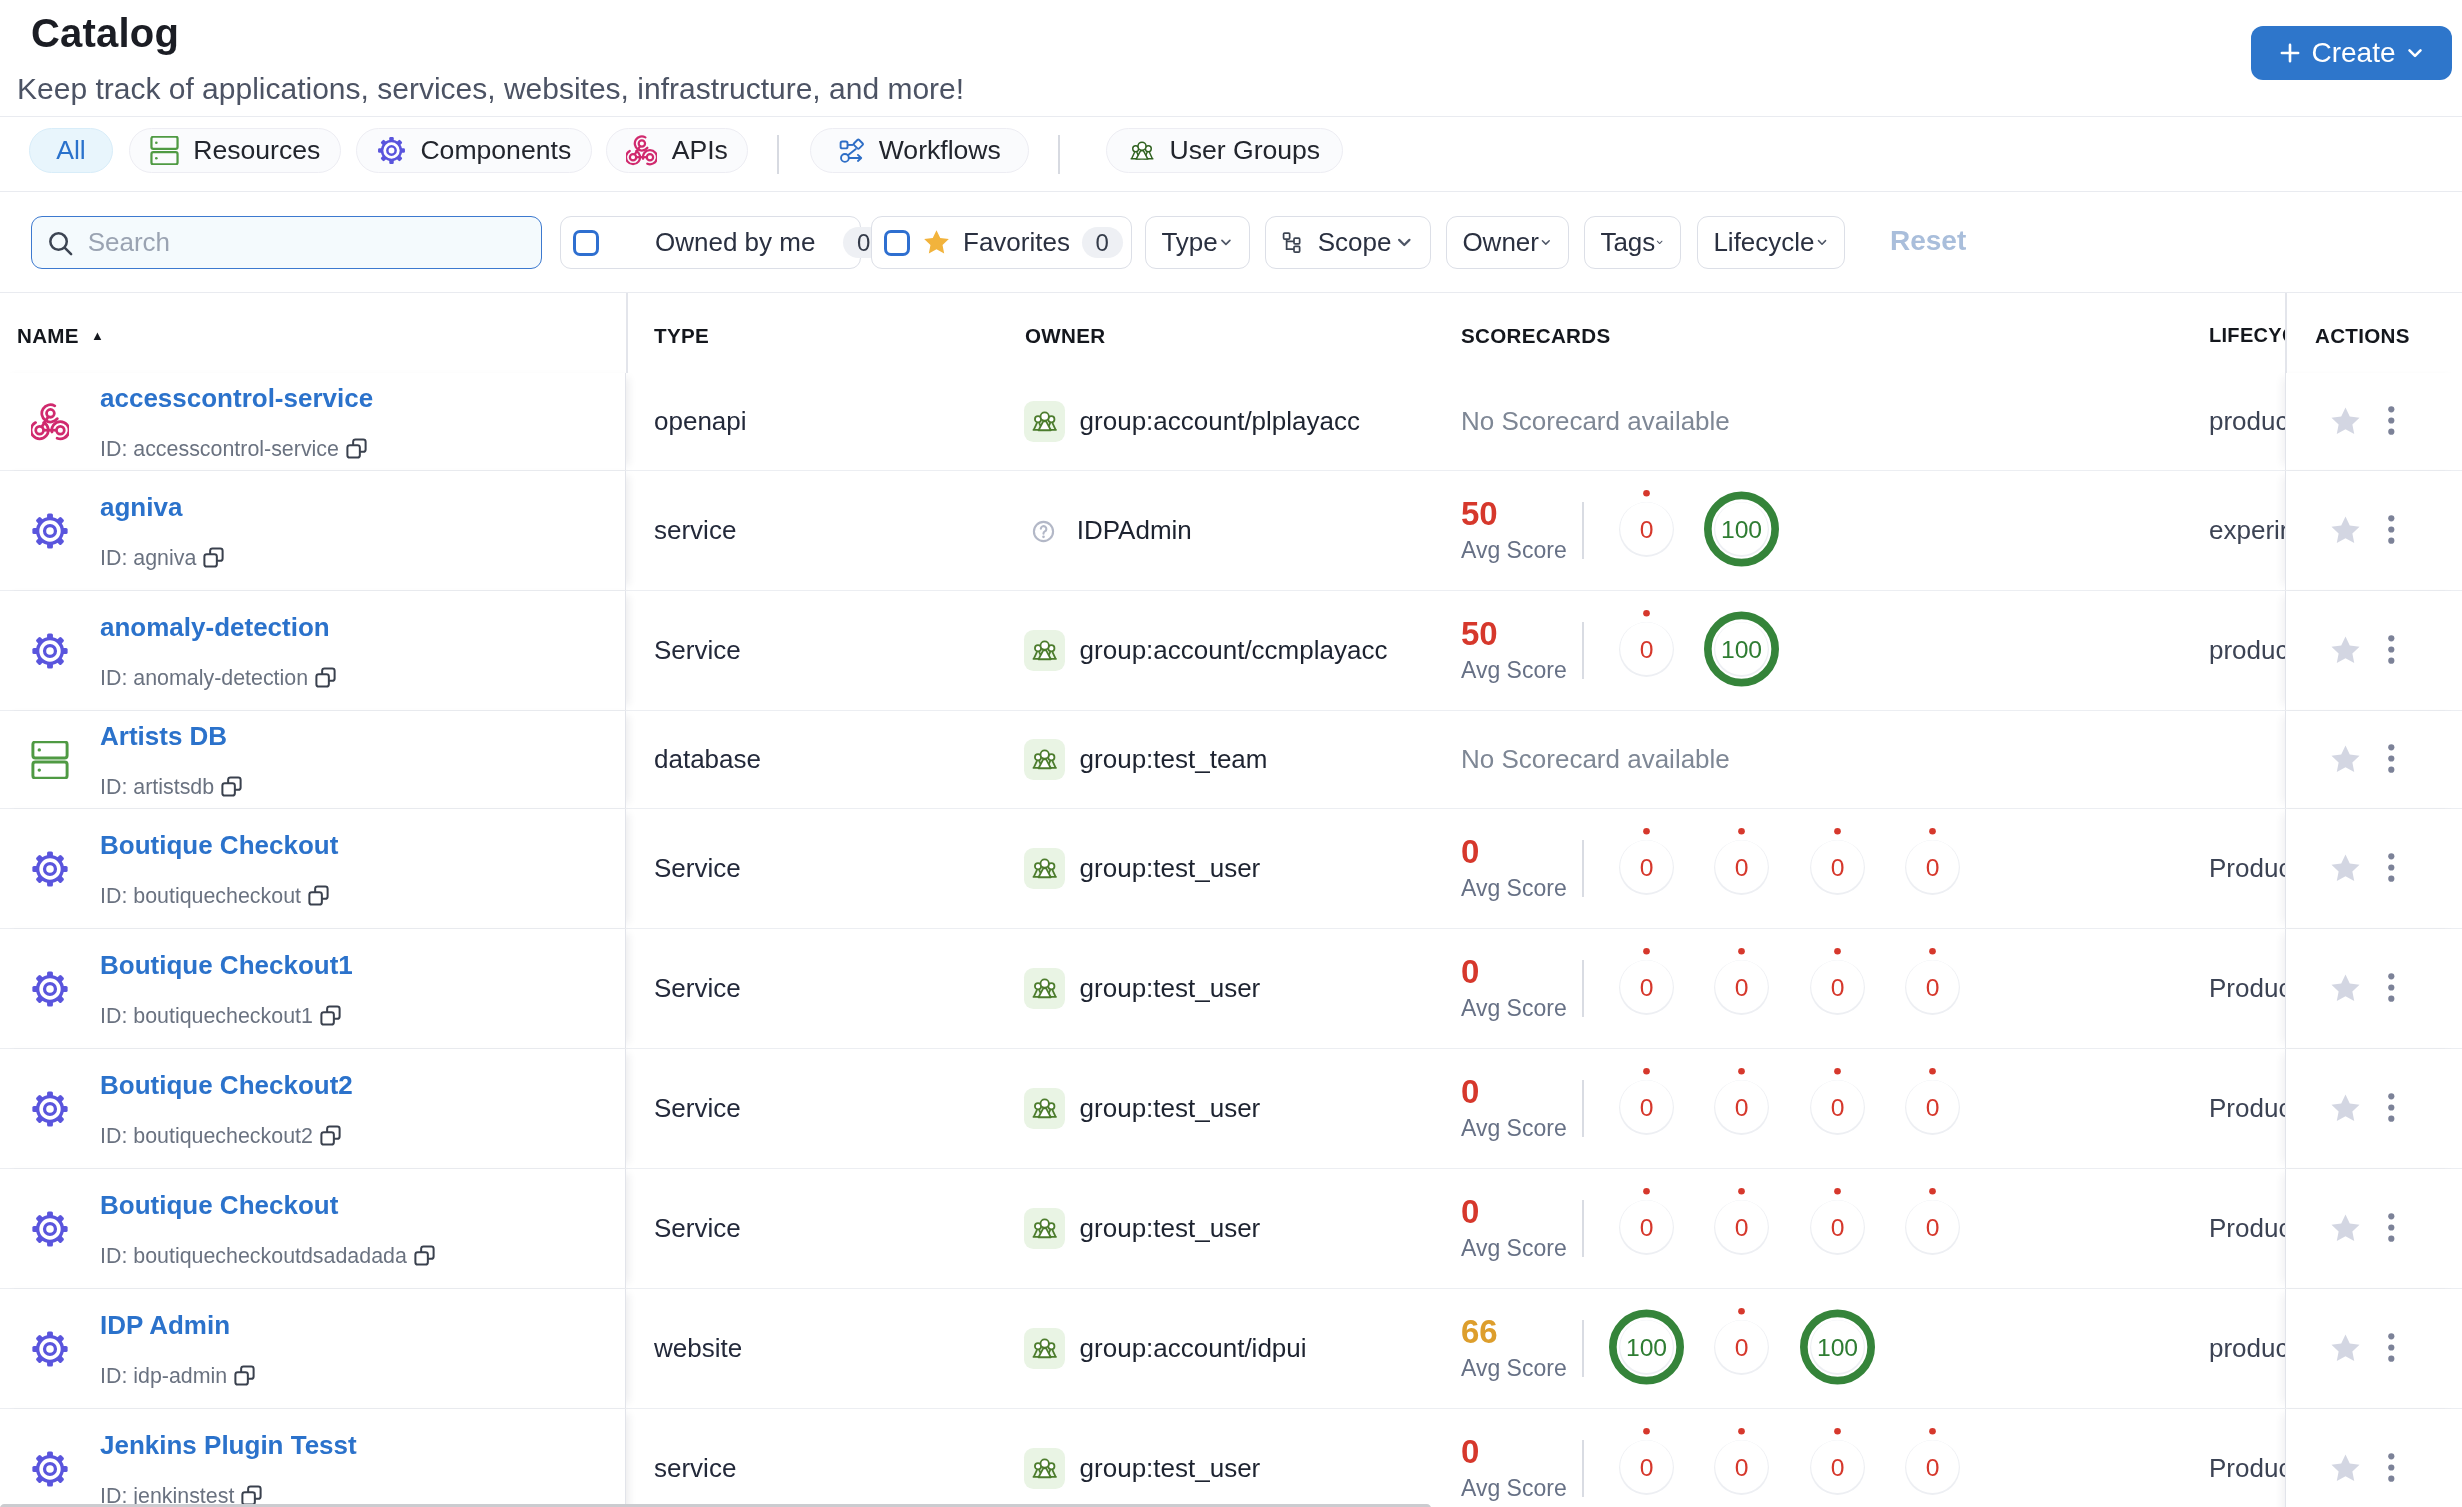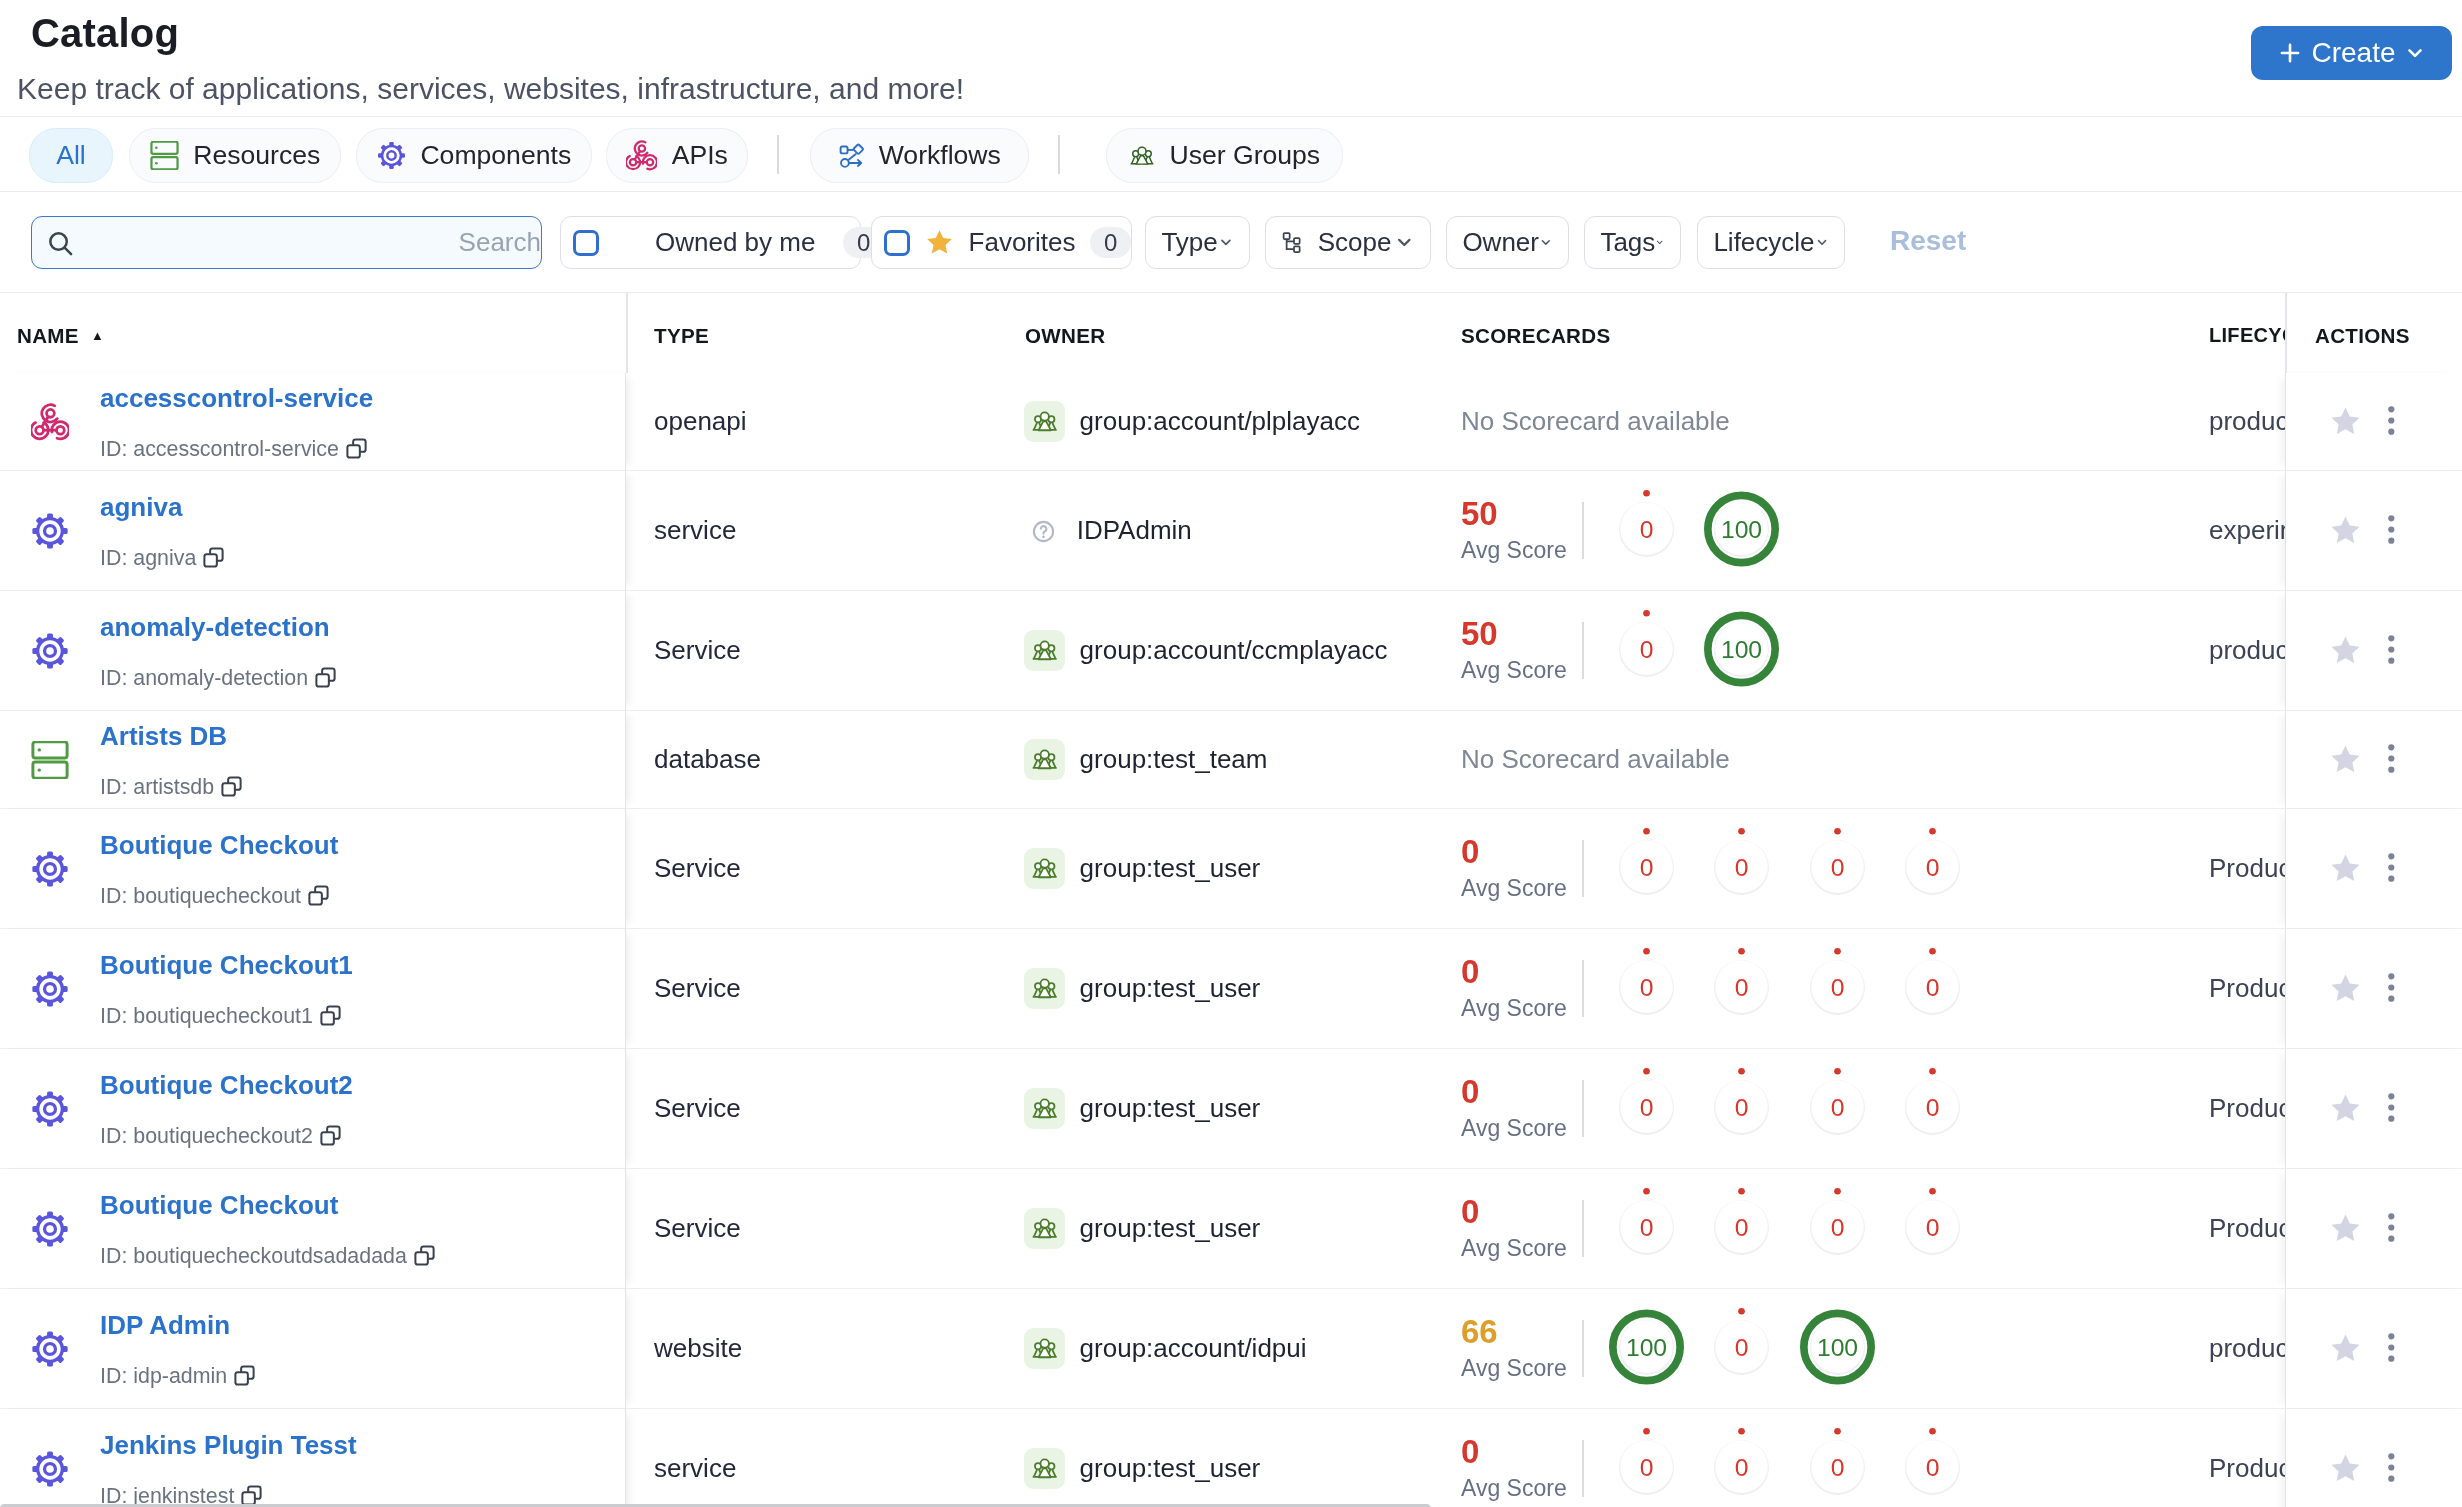--- a/index.html
+++ b/index.html
@@ -6,27 +6,27 @@
 .page { position:relative; width:2462px; height:1507px; overflow:hidden; }
 
 
 .hdr { position:absolute; left:0; top:0; width:2462px; height:117px; border-bottom:1.7px solid #e9ebf0; background:#fff;text-align:center; }
 .hdr h1 { position:absolute; left:31px; top:11px; font-size:40px; line-height:45px; font-weight:700; color:#1b1d24; letter-spacing:0.2px; }
 .hdr .sub { position:absolute; left:17px; top:72px; font-size:30px; color:#4c5364; }
 .createbtn { position:absolute; left:2251px; top:26px; width:201px; height:54px; border-radius:12px; background:#2e76cb; color:#fff; display:flex; align-items:center; justify-content:center; gap:8.6px; font-size:28px; }
 
 
 .tabs { position:absolute; left:0; top:118px; width:2462px; height:74px; border-bottom:1.7px solid #e9ebf0; }
-.pill { position:absolute; top:10.3px; height:55px; border-radius:26.6px; background:#fafbfd; border:1.7px solid #ededf3; display:flex; align-items:center; justify-content:center; gap:14.6px; font-size:26.6px; color:#22252d; }
+.pill { position:absolute; top:10.3px; height:45px; border-radius:26.6px; background:#fafbfd; border:1.7px solid #ededf3; display:flex; align-items:center; justify-content:center; gap:14.6px; font-size:26.6px; color:#22252d; }
 .pill.all { background:#e8f5fc; border-color:#d8edf9; color:#2a72cc; font-weight:500; }
 .tsep { position:absolute; top:17px; width:1.7px; height:39px; background:#d7dae1; }
 
 
 .filters { position:absolute; left:0; top:194px; width:2462px; height:98px; }
-.fbox { position:absolute; top:22px; height:53px; border-radius:11px; border:1.7px solid #dcdfe7; background:#fff; display:flex; align-items:center; font-size:26px; color:#2a3040; white-space:nowrap;justify-content:space-between; }
+.fbox { position:absolute; top:22px; height:53px; border-radius:11px; border:1.7px solid #dcdfe7; background:#fff; display:flex; align-items:center; font-size:26px; color:#2a3040; white-space:nowrap; }
 .search { left:31px; width:511px; border:1.7px solid #3c79cf; background:#f4fafd; padding-left:13.7px; gap:14.6px; }
 .search .ph { color:#9aa3b2; }
 .cb0 { width:26px; height:26px; border:3.4px solid #2e6fd0; border-radius:6.9px; background:#fff; flex:none; }
 .badge0 { background:#eef0f4; border-radius:15.4px; padding:1.7px 13.7px; font-size:24px; color:#343b49; }
 .drop { justify-content:space-between; padding:0 15.4px; }
 .reset { position:absolute; left:1890px; top:31px; font-size:28px; font-weight:700; color:#a9bedb; }
 
 
 .thead { position:absolute; left:0; top:292px; width:2462px; height:90px; border-top:1.7px solid #e9ebf0; border-bottom:1.7px solid #e7e9ef; background:#fff; font-weight:700; font-size:20.6px; color:#14171d; letter-spacing:0.3px; }
 .thead span { position:absolute; top:31px; }

